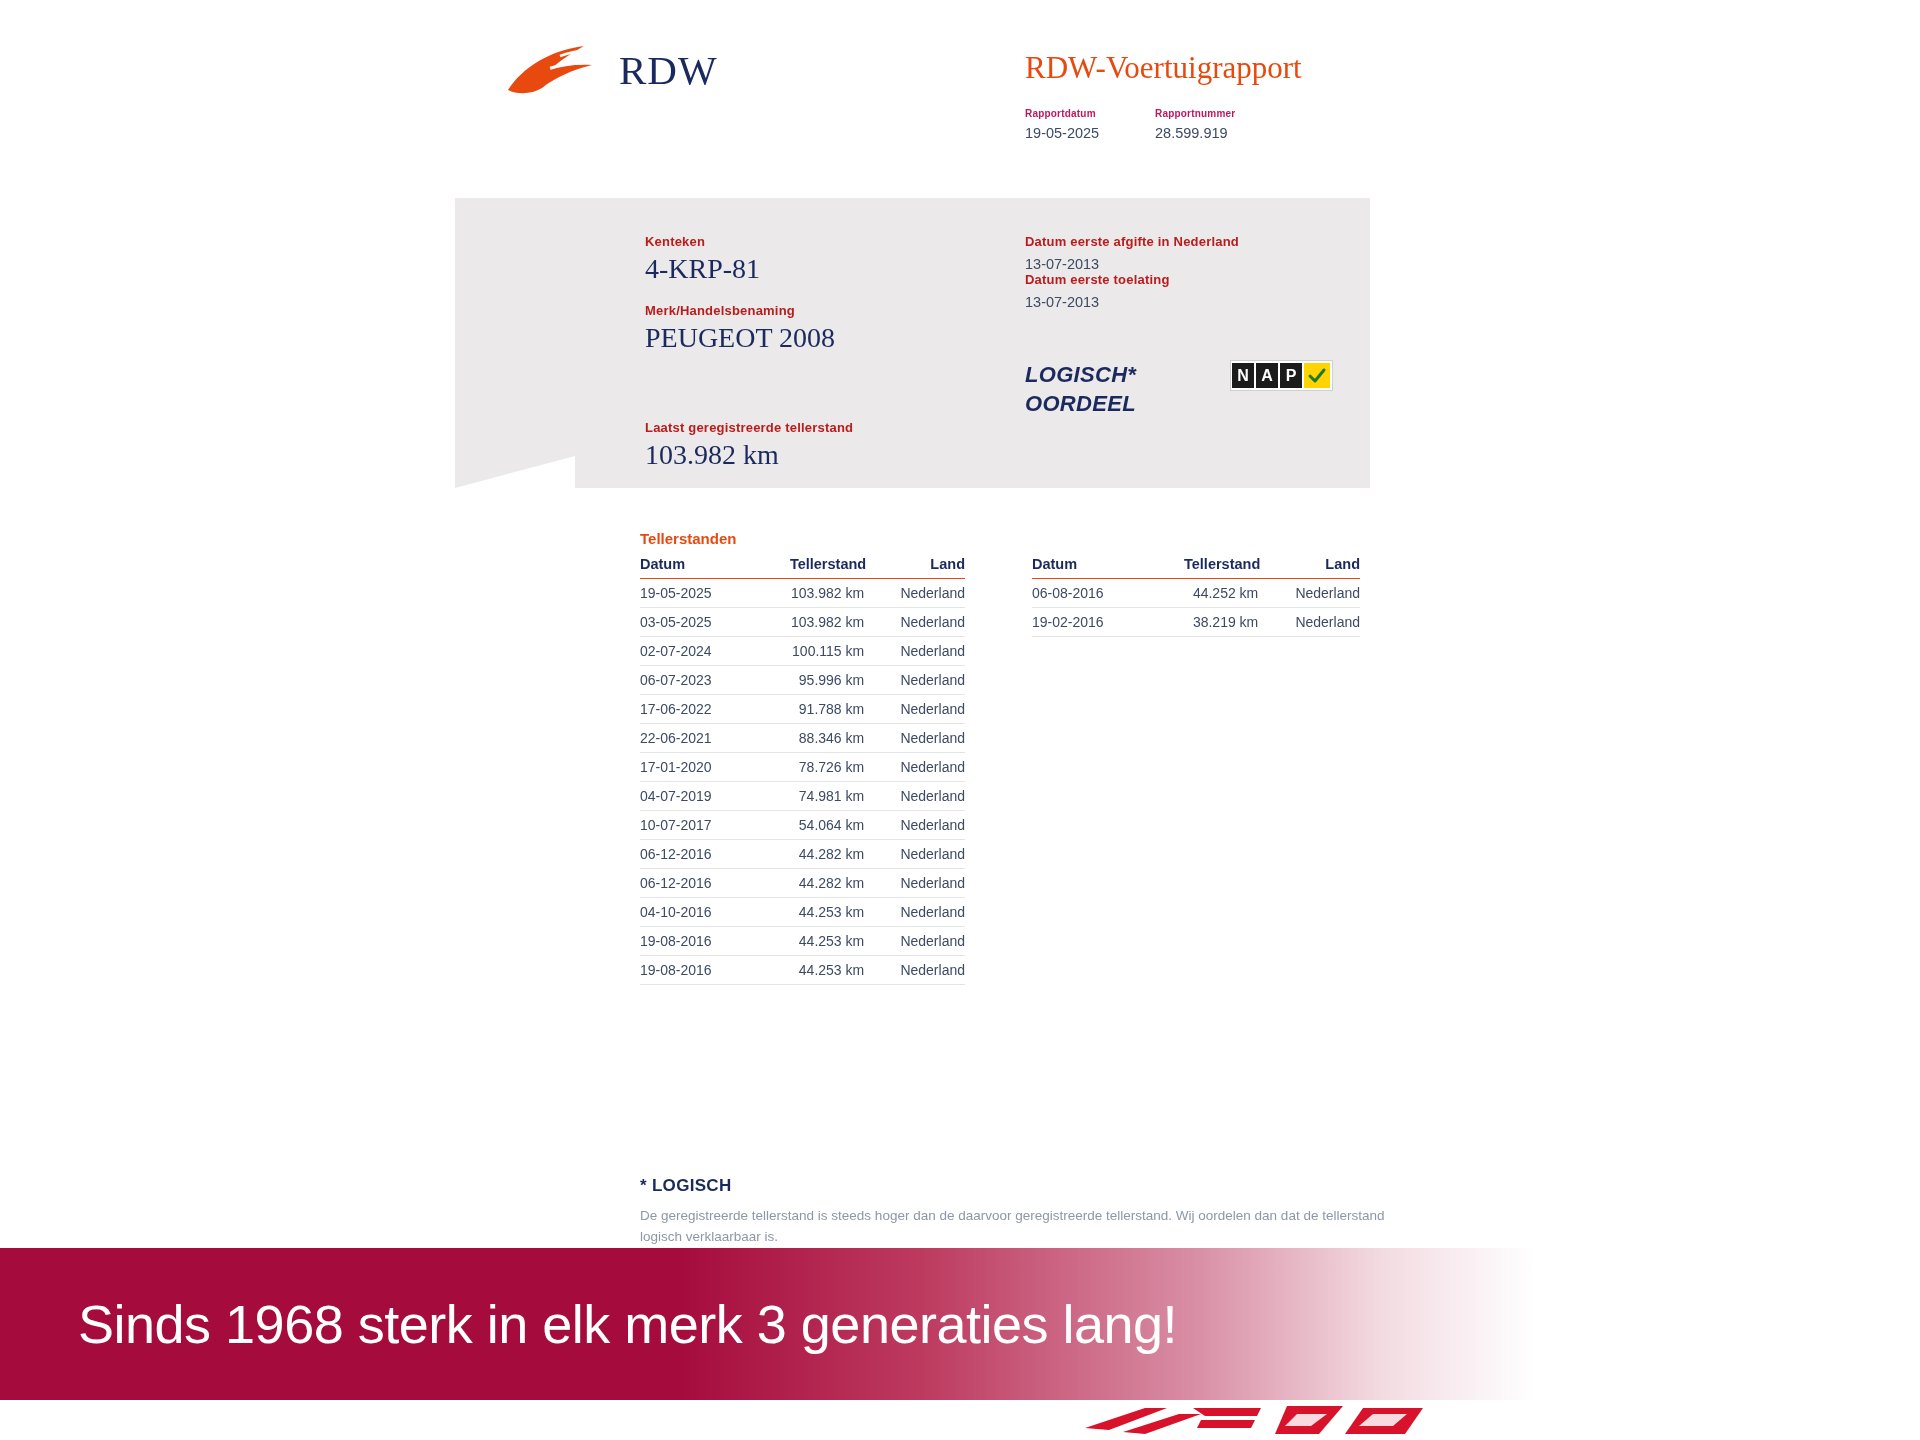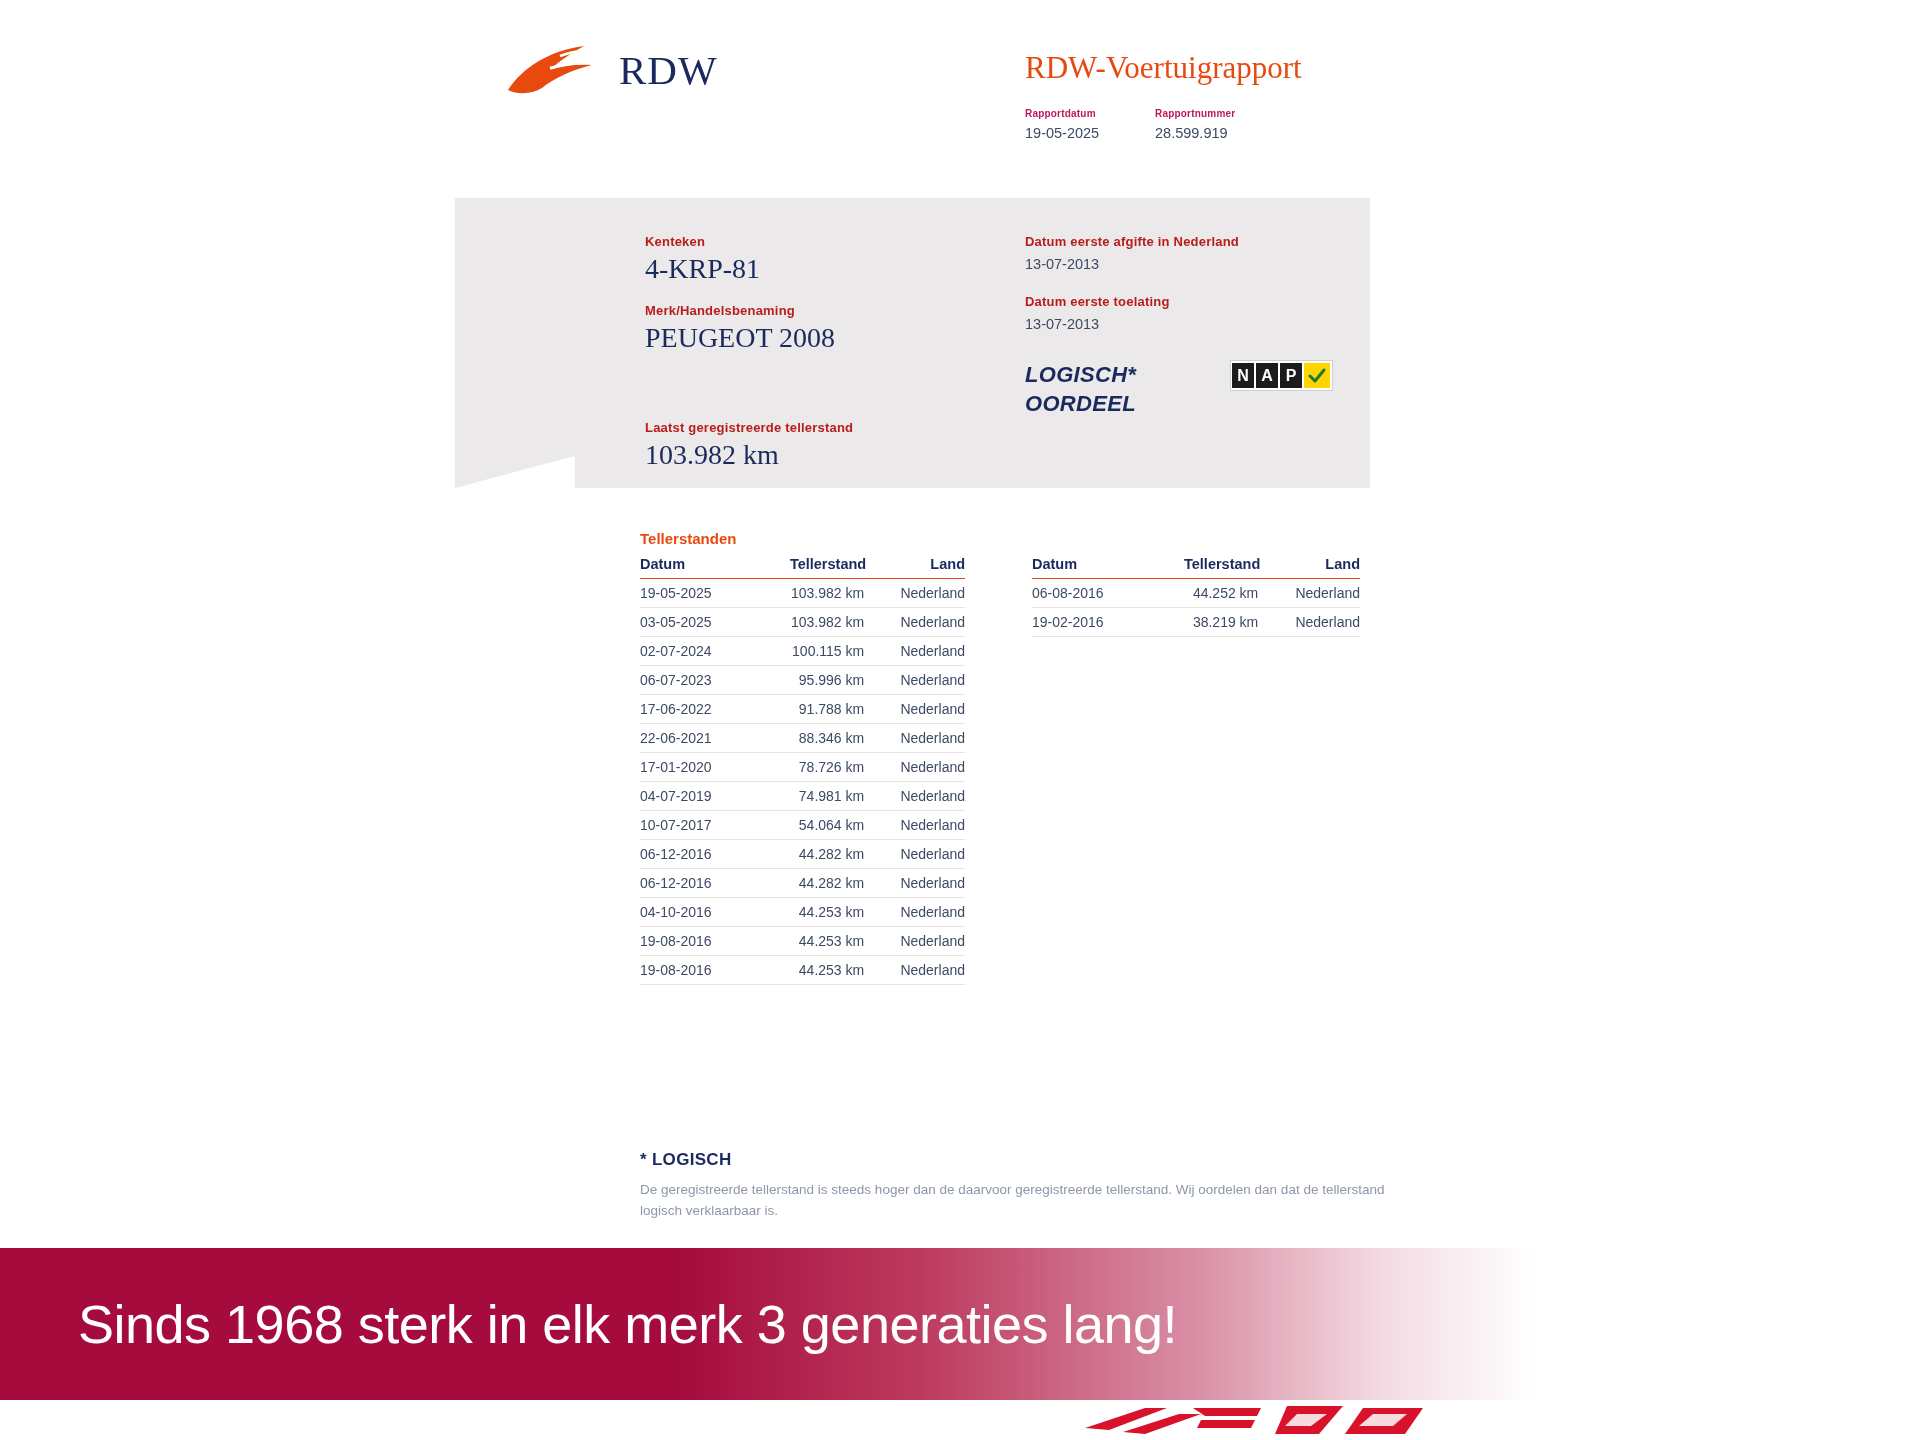--- a/index.html
+++ b/index.html
@@ -187,21 +187,21 @@
     padding: 6px 0 6px 0;
     border-bottom: 1px solid #e4e4e4;
     white-space: nowrap;
   }
   .odo-table td.num { padding-right: 2px; }
 
   
   #footnote {
     position: absolute;
     left: 640px;
-    top: 1150px;
+    top: 1176px;
     width: 760px;
   }
   #footnote-title {
     color: #1b2a5e;
     font-weight: bold;
     font-size: 17px;
     letter-spacing: 0.3px;
   }
   #footnote-text {
     margin-top: 10px;
@@ -291,21 +291,21 @@
     <div id="sum-left">
       <div class="field-label">Kenteken</div>
       <div class="field-value-big">4-KRP-81</div>
       <div class="field-label" style="margin-top:18px;">Merk/Handelsbenaming</div>
       <div class="field-value-big">PEUGEOT 2008</div>
     </div>
 
     <div id="sum-right">
       <div class="field-label">Datum eerste afgifte in Nederland</div>
       <div class="field-value-small">13-07-2013</div>
-      <div class="field-label" style="margin-top:22px;">Datum eerste toelating</div>
+      <div class="field-label" style="">Datum eerste toelating</div>
       <div class="field-value-small">13-07-2013</div>
     </div>
 
     <div id="sum-odo">
       <div class="field-label">Laatst geregistreerde tellerstand</div>
       <div class="field-value-big">103.982 km</div>
     </div>
 
     <div id="verdict-block">
       <div>LOGISCH*</div>

